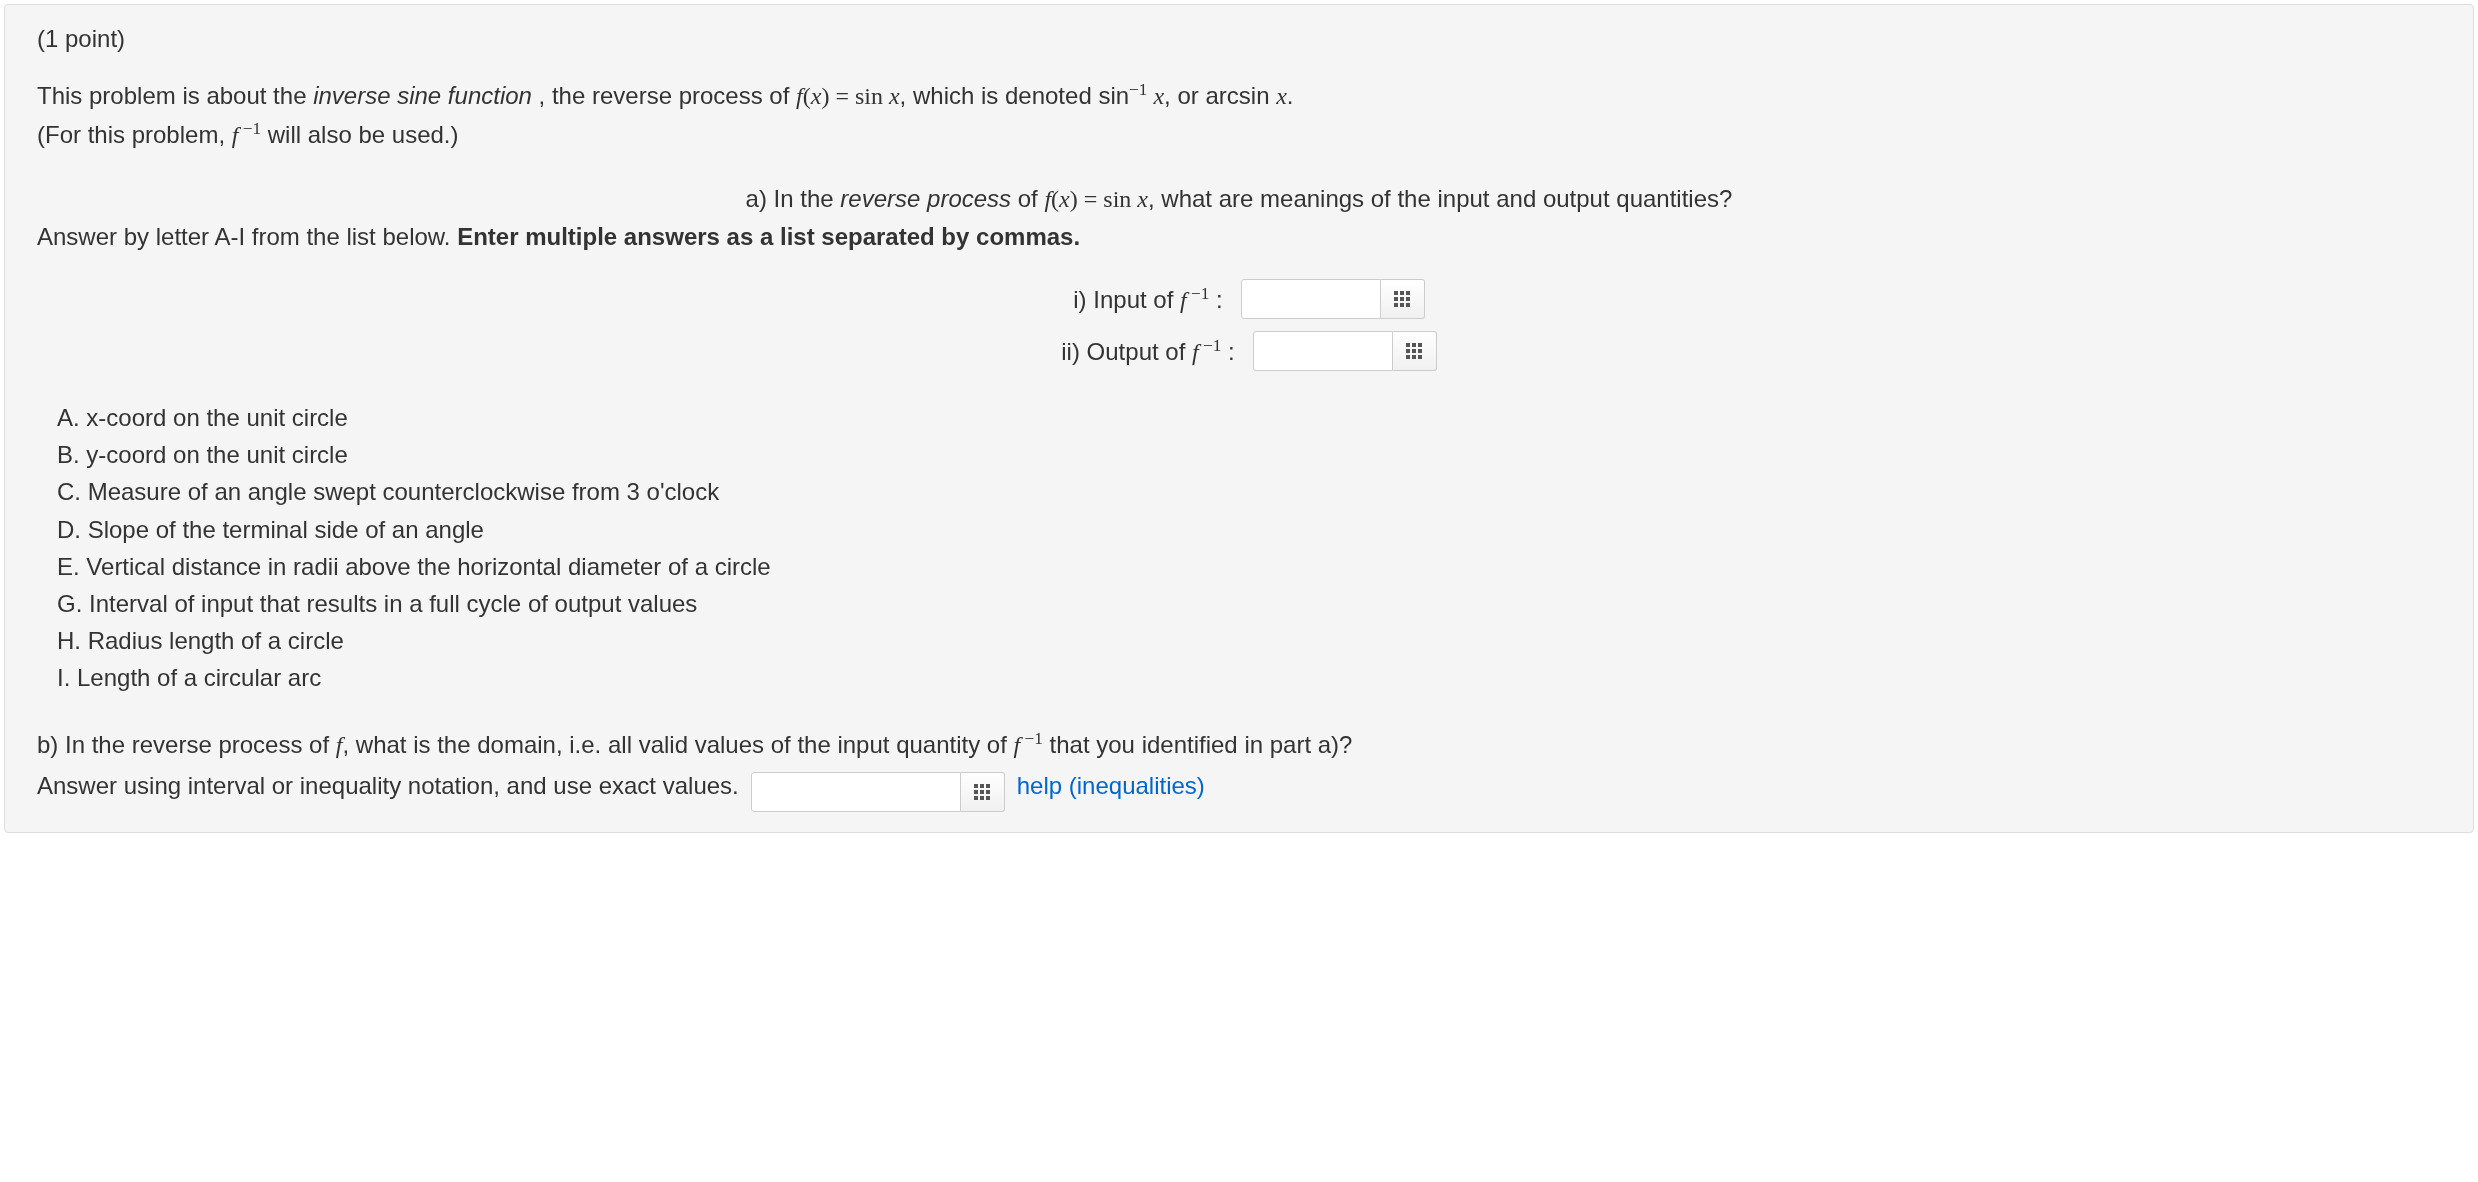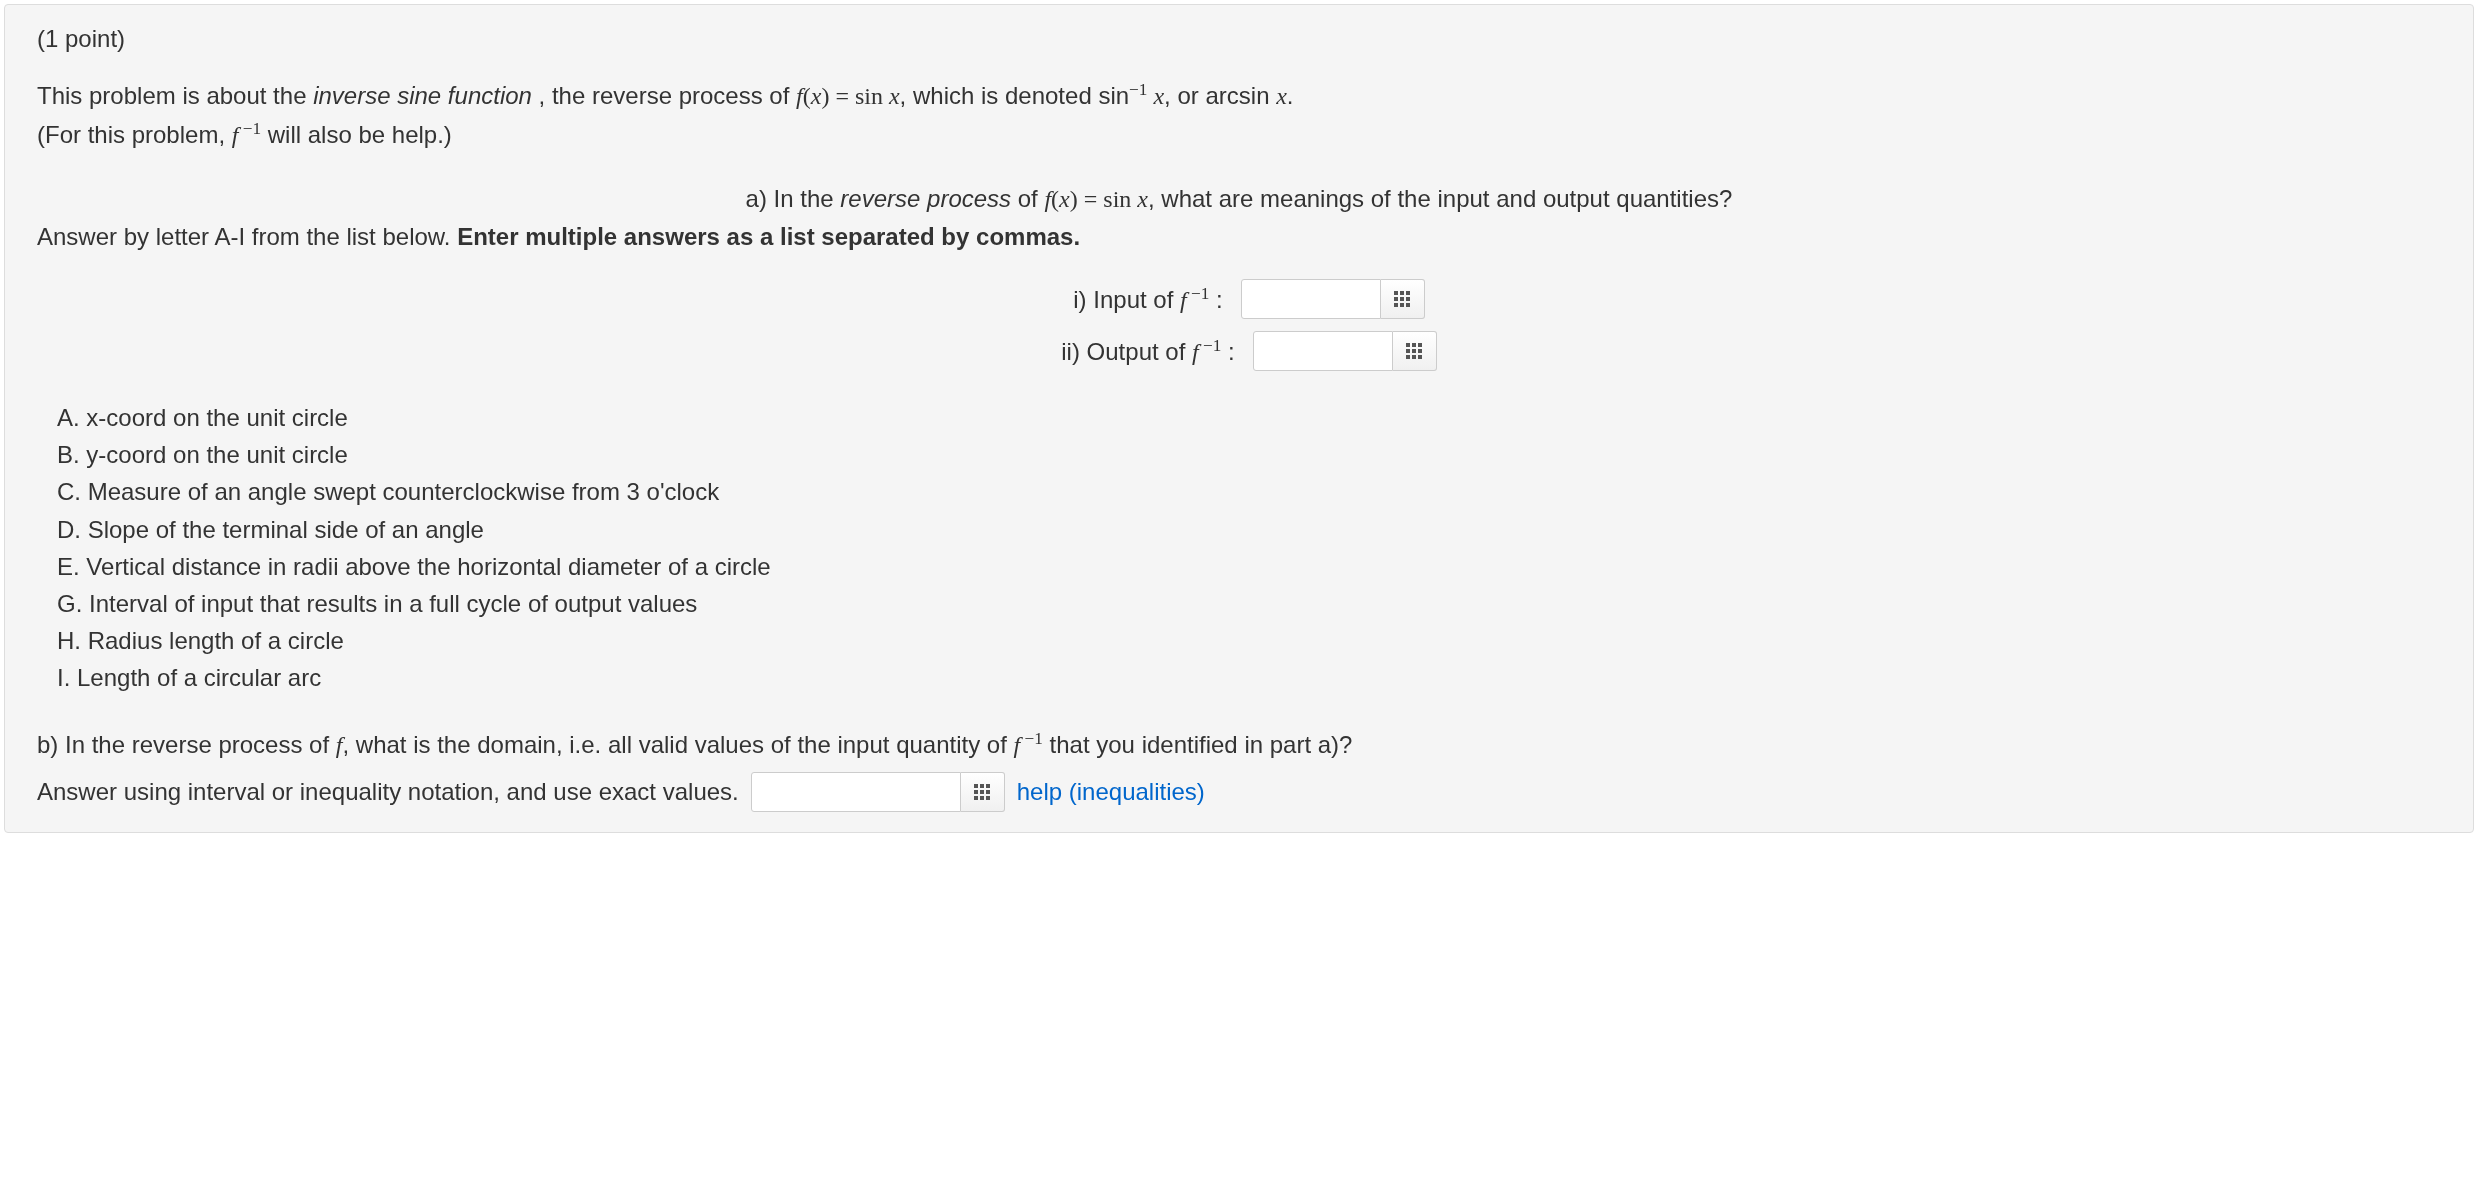--- a/index.html
+++ b/index.html
@@ -99,21 +99,21 @@
     }
     .options-list div {
       margin: 0;
     }
     .part-b {
       margin: 0;
       line-height: 1.6;
     }
     .part-b-row {
       display: flex;
-      align-items: center;
+      align-items: flex-start;
       flex-wrap: wrap;
       gap: 12px;
       margin-top: 8px;
     }
     .help-link {
       color: #0066cc;
       text-decoration: none;
       cursor: pointer;
     }
     .italic {
@@ -144,21 +144,21 @@
 <body>
 
 <div class="problem-container">
 
   <div class="points">(1 point)</div>
 
   <p class="intro-p1">
     <span>This problem is about the </span><span class="italic">inverse sine function</span><span> , the reverse process of </span><span class="math">f</span><span class="math-nonitalic">(</span><span class="math">x</span><span class="math-nonitalic">)</span><span class="math-nonitalic"> = </span><span class="math-nonitalic">sin </span><span class="math">x</span><span>, which is denoted sin</span><span class="math-sup">−1</span><span class="math"> x</span><span>, or arcsin </span><span class="math">x</span><span>.</span>
   </p>
   <p class="intro-p2">
-    <span>(For this problem, </span><span class="math">f</span><span class="math-sup"> −1</span><span> will also be help.)</span>
+    <span>(For this problem, </span><span class="math">f</span><span class="math-sup"> −1</span><span> will also be used.)</span>
   </p>
 
   <p class="part-a-q1">
     <span>a) In the </span><span class="italic">reverse process</span><span> of </span><span class="math">f</span><span class="math-nonitalic">(</span><span class="math">x</span><span class="math-nonitalic">)</span><span class="math-nonitalic"> = </span><span class="math-nonitalic">sin </span><span class="math">x</span><span>, what are meanings of the input and output quantities?</span>
   </p>
   <p class="part-a-q2">
     <span>Answer by letter A-I from the list below. </span><span class="bold">Enter multiple answers as a list separated by commas.</span>
   </p>
 
   <div class="input-row">

